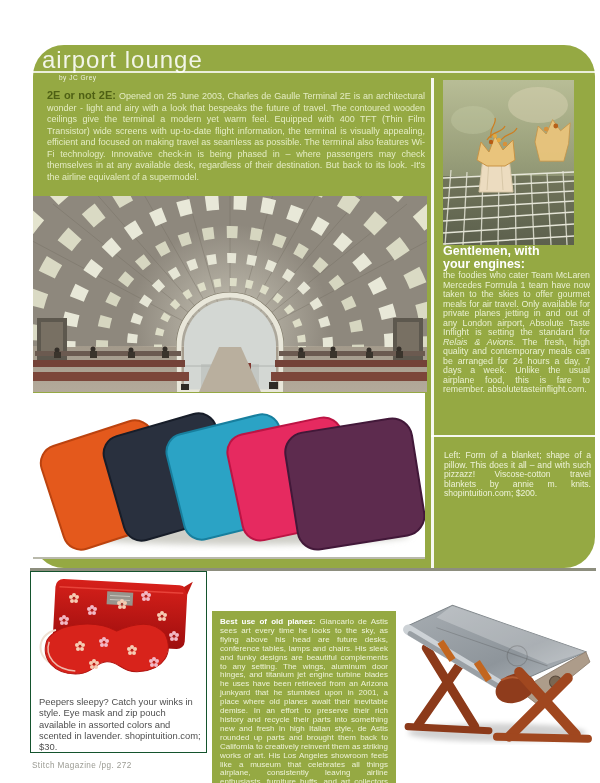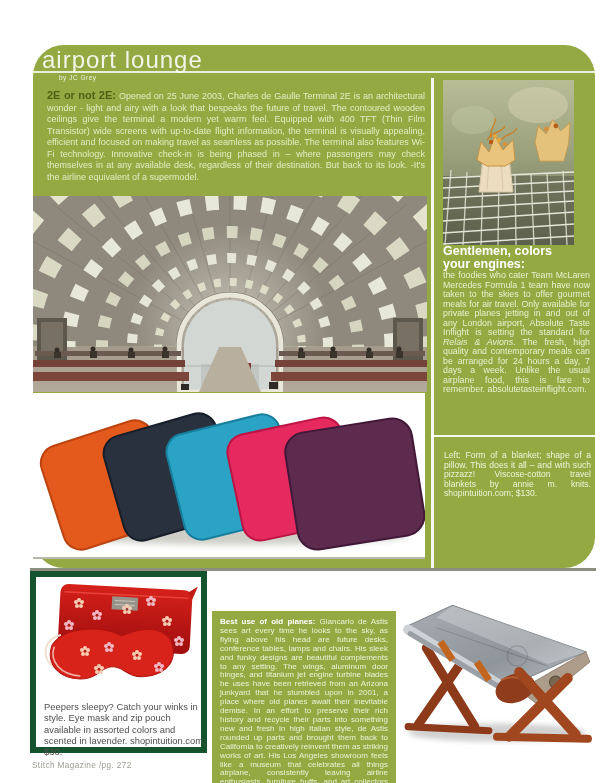--- a/index.html
+++ b/index.html
@@ -21,21 +21,21 @@
   .terminal{position:absolute;left:0;top:151px;width:394px;height:196px;}
   .blanket-box{position:absolute;left:0;top:348px;width:392px;height:164px;background:#ffffff;box-shadow:0 2px 0 #b9b9ab;}
   .vrule{position:absolute;left:398px;top:33px;width:3px;height:490px;background:rgba(255,255,255,.92);}
   .food{position:absolute;left:410px;top:35px;width:131px;height:165px;}
   .g-head{position:absolute;left:410px;top:200px;margin:0;font-size:12.5px;line-height:12.5px;font-weight:bold;color:#ffffff;}
   .g-body{position:absolute;left:410px;top:226px;width:147px;margin:0;font-size:8.8px;line-height:9.5px;text-align:justify;color:#e9f0d0;}
   .hrule2{position:absolute;left:398px;top:390px;width:164px;height:2px;background:rgba(255,255,255,.92);}
   .bl-cap{position:absolute;left:411px;top:406px;width:147px;margin:0;font-size:8.6px;line-height:9.6px;text-align:justify;color:#eef3d8;}
   .i{font-style:italic;margin-top:8px;}
   
-  .mask-card{position:absolute;left:30px;top:571px;width:177px;height:182px;background:#ffffff;border:6px solid #14532d;box-sizing:border-box;}
+  .mask-card{position:absolute;left:30px;top:571px;width:177px;height:182px;background:#ffffff;border:1px solid #14532d;box-sizing:border-box;}
   .mask-svg{position:absolute;left:3px;top:4px;}
   .mask-cap{position:absolute;left:8px;top:124px;width:162px;margin:0;font-size:9.4px;line-height:11.3px;color:#4f4f4f;}
   .planes-box{position:absolute;left:212px;top:571px;width:184px;height:190px;background:#95a943;box-sizing:border-box;padding:7px 8px;overflow:hidden;margin-top:40px;}
   .planes-p{margin:0;font-size:8px;line-height:8.9px;text-align:justify;color:#edf2d6;}
   .planes-head{font-weight:bold;color:#ffffff;}
   .table-photo{position:absolute;left:396px;top:585px;width:200px;height:160px;}
   .footer{position:absolute;left:32px;top:761px;font-size:8.2px;color:#9b9b93;letter-spacing:.4px;}
 </style>
 </head>
 <body>
@@ -206,27 +206,27 @@
         <path d="M44,60 C50,50 58,54 62,46"></path>
           <path d="M48,58 C46,48 54,44 52,38"></path>
         <path d="M58,60 C64,52 70,56 74,48"></path>
       </g>
       <circle cx="48" cy="62" r="2.2" fill="#b85c14"></circle>
         <circle cx="56" cy="60" r="2.2" fill="#e8a83c"></circle>
       <circle cx="62" cy="64" r="2.2" fill="#d9913a"></circle>
         <circle cx="52" cy="56" r="2" fill="#e8a83c"></circle>
     </svg>
 
-    <h2 class="g-head"><span>Gentlemen, colors</span><br><span>your engines:</span></h2>
+    <h2 class="g-head"><span>Gentlemen, with</span><br><span>your engines:</span></h2>
 
     <p class="g-body"><span>the foodies who cater Team McLaren Mercedes Formula 1 team have now taken to the skies to offer gourmet meals for air travel.  Only available for private planes jetting in and out of any London airport, Absolute Taste Inflight is setting the standard for </span><span class="i">Relais &amp; Avions</span><span>.  The fresh, high quality and contemporary meals can be arranged for 24 hours a day, 7 days a week. Unlike the usual airplane food, this is fare to remember. absolutetasteinflight.com.</span></p>
 
     <div class="hrule2"></div>
 
-    <p class="bl-cap">Left: Form of a blanket; shape of a pillow.  This does it all – and with such pizzazz! Viscose-cotton travel blankets by annie m. knits.  shopintuition.com; $130.</p>
+    <p class="bl-cap">Left: Form of a blanket; shape of a pillow.  This does it all – and with such pizzazz! Viscose-cotton travel blankets by annie m. knits.  shopintuition.com; $200.</p>
   </div>
 
   <div class="green-shadow"></div>
 
   <div class="mask-card">
     <svg class="mask-svg" viewBox="0 0 169 120" width="169" height="120">
       <defs>
         <linearGradient id="redg" x1="0" y1="0" x2="0" y2="1">
           <stop offset="0" stop-color="#d6201a"></stop>
             <stop offset="1" stop-color="#9e0e0e"></stop>

